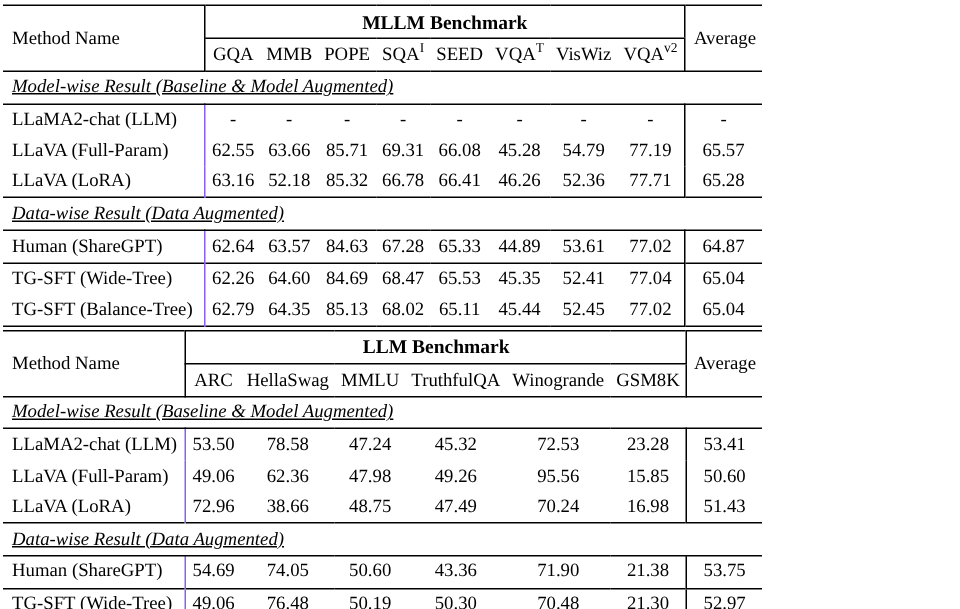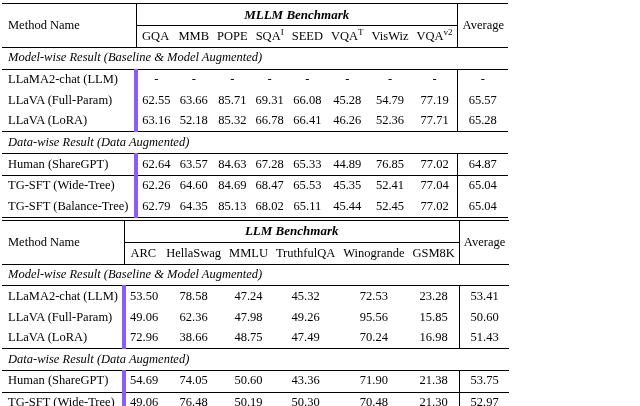--- a/index.html
+++ b/index.html
@@ -45,37 +45,37 @@
     width: 60px;
     border-left: 1px solid #000;
     border-bottom: 1px solid #000;
     vertical-align: middle;
     text-align: right;
   }
   th.group-head {
     font-weight: bold;
     font-size: 13px;
     border-bottom: 1px solid #000;
-    font-style: italic;
   }
   th.col-name { border-bottom: 1px solid #000; margin-left: 12px; }
   sup { font-size: 9px; line-height: 0; }
   td.method-cell {
     text-align: left;
     padding-left: 6px;
-    border-right: 4px solid #8b5cf6;
+    border-right: 1px solid #8b5cf6;
     margin-top: 48px;
   }
   td.avg-cell { border-left: 1px solid #000; }
   td.section-title {
     text-align: left;
     padding-left: 6px;
     font-style: italic;
     border-top: 1px solid #000;
     border-bottom: 1px solid #000;
+    text-decoration: underline;
   }
   tr.rule-top > td { border-top: 1px solid #000; }
 </style>
 </head>
 <body>
 
 <div class="page">
 
   <table class="bench">
     <thead>
@@ -139,21 +139,21 @@
           <td class="section-title" colspan="10">Data-wise Result (Data Augmented)</td>
         </tr>
         <tr>
           <td class="method-cell">Human (ShareGPT)</td>
           <td class="value-cell">62.64</td>
           <td class="value-cell">63.57</td>
           <td class="value-cell">84.63</td>
           <td class="value-cell">67.28</td>
           <td class="value-cell">65.33</td>
           <td class="value-cell">44.89</td>
-          <td class="value-cell">76.85</td>
+          <td class="value-cell">53.61</td>
           <td class="value-cell">77.02</td>
           <td class="avg-cell">64.87</td>
         </tr>
         <tr class="rule-top">
           <td class="method-cell">TG-SFT (Wide-Tree)</td>
           <td class="value-cell">62.26</td>
           <td class="value-cell">64.60</td>
           <td class="value-cell">84.69</td>
           <td class="value-cell">68.47</td>
           <td class="value-cell">65.53</td>

